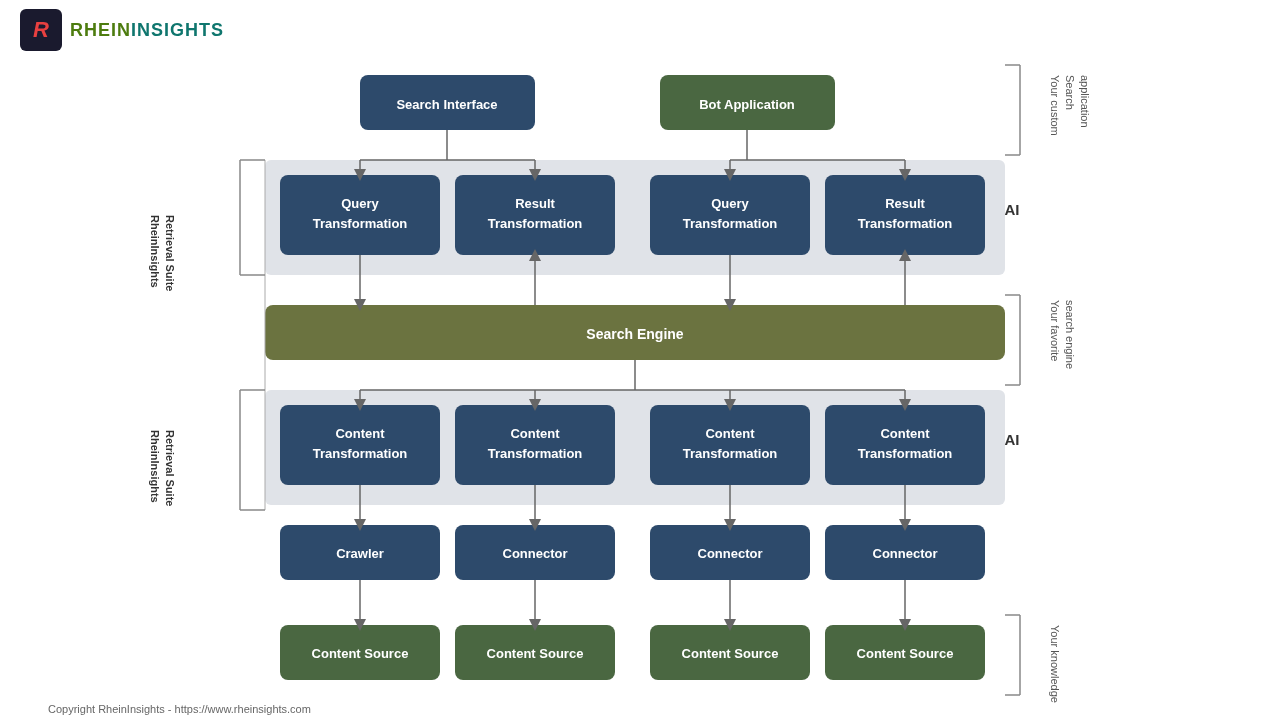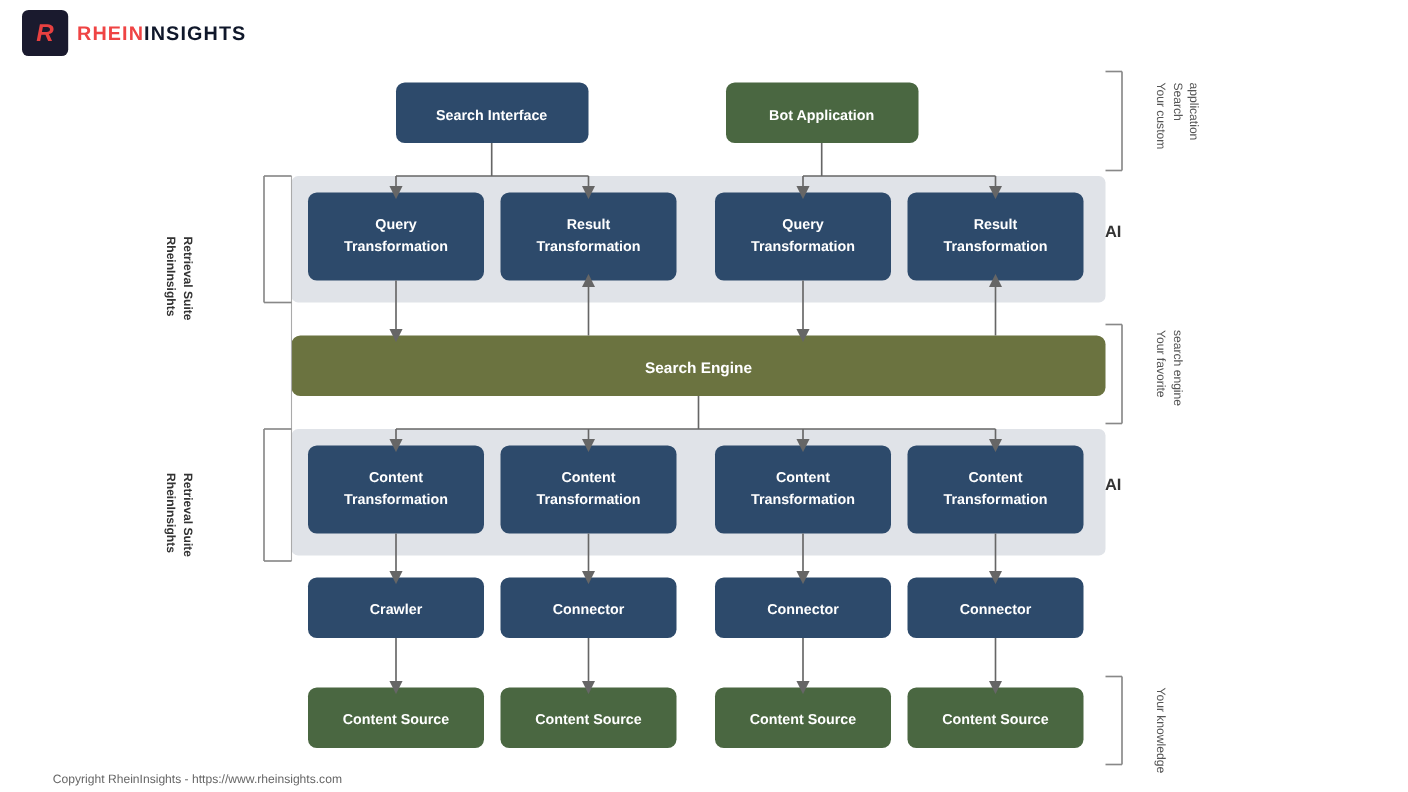--- a/index.html
+++ b/index.html
@@ -35,21 +35,21 @@
       font-weight: bold;
       font-style: italic;
     }
     .logo-text {
       font-size: 18px;
       font-weight: bold;
       color: #1a1a2e;
       letter-spacing: 1px;
     }
     .logo-text span {
-      color: #ef4444;
+      color: #4d7c0f;
     }
 
     
     .footer {
       position: absolute;
       bottom: 5px;
       left: 15px;
       font-size: 11px;
       color: #666;
       margin-left: 33px;
@@ -66,21 +66,21 @@
     }
   </style>
 </head>
 <body>
 
 <div class="header">
   <div class="logo-box">
     <span class="logo-r">R</span>
   </div>
   <div class="logo-text">
-    <span>RHEIN</span><span style="color:#0f172a">INSIGHTS</span>
+    <span>RHEIN</span><span style="color:#0f766e">INSIGHTS</span>
   </div>
 </div>
 
 <svg class="arrows-svg" viewBox="0 0 1280 720" preserveAspectRatio="none">
 
   <rect x="265" y="160" width="740" height="115" rx="6" fill="#e0e3e8"></rect>
 
   <rect x="265" y="390" width="740" height="115" rx="6" fill="#e0e3e8"></rect>
 
   <rect x="360" y="75" width="175" height="55" rx="8" fill="#2d4a6b"></rect>

